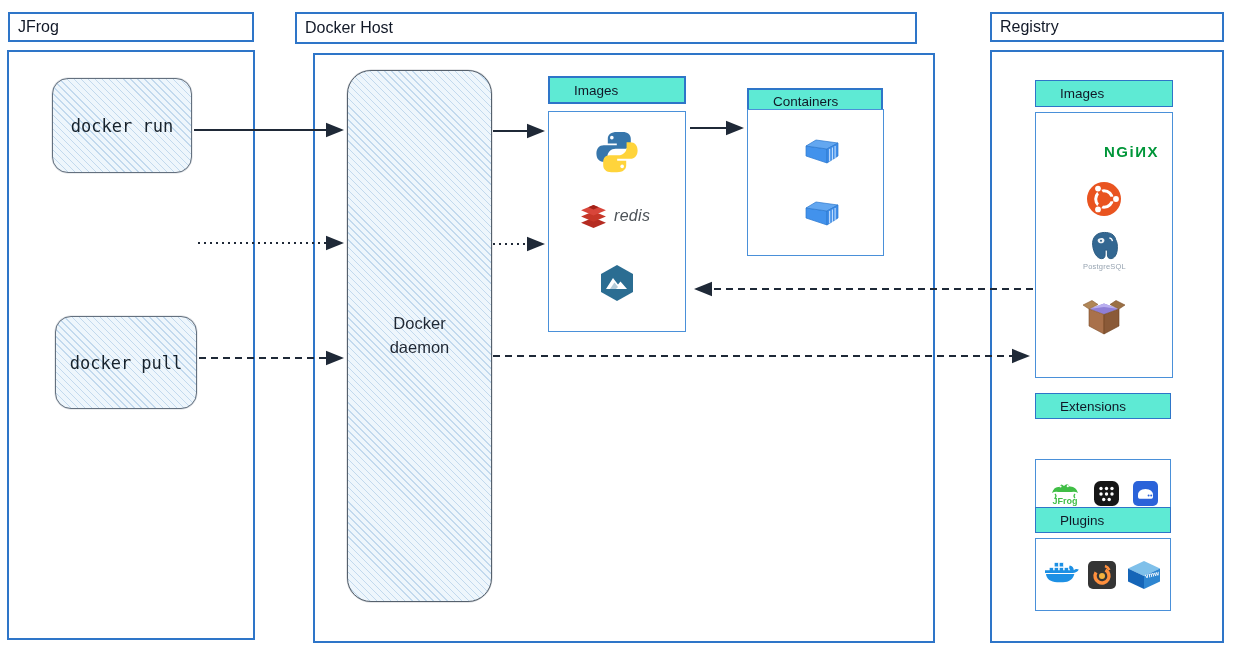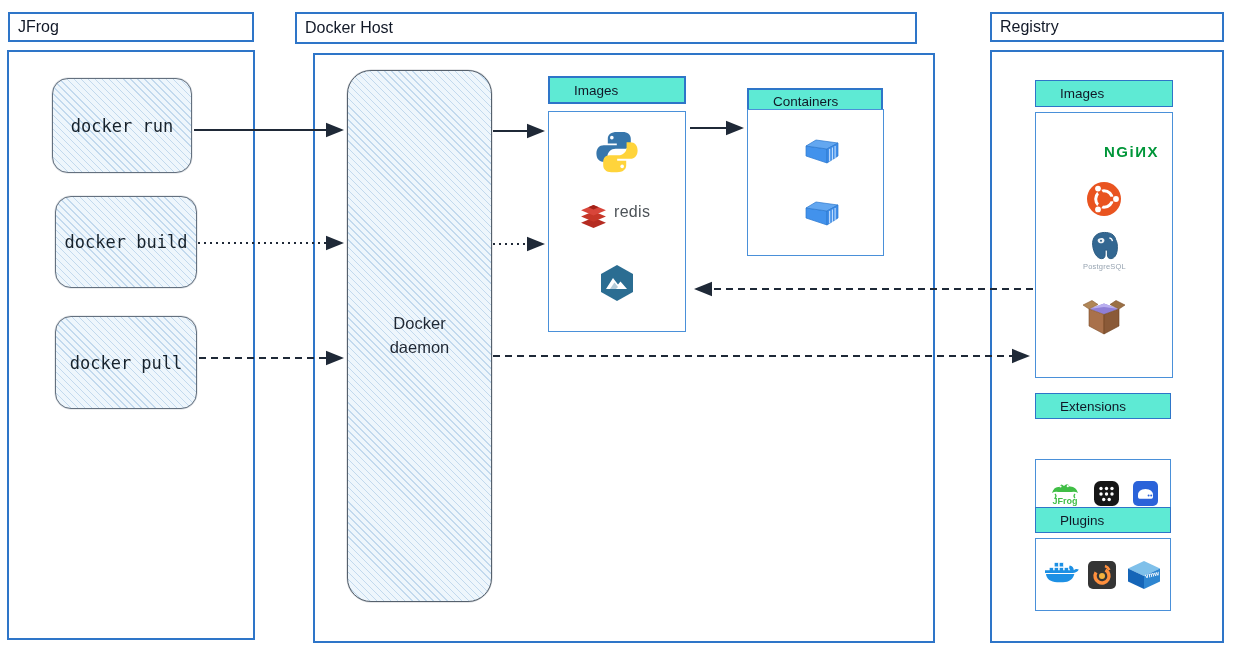--- a/index.html
+++ b/index.html
@@ -30,42 +30,39 @@
     display:flex; align-items:center; justify-content:center;
     font-family:"DejaVu Sans Mono", monospace; font-size:17px; color:#16212b;
     box-shadow:0 0 0 0.5px rgba(100,112,126,0.25);
   }
   .daemon-box {
     position:absolute; border:1.8px solid #55606c; border-radius:24px;
     display:flex; align-items:center; justify-content:center;
     box-shadow:0 0 0 0.5px rgba(85,96,108,0.3);
   }
   .daemon-label { font-size:16.5px; color:#1f2733; text-align:center; white-space:pre-line; line-height:1.45; }
-  .logo-row { position:absolute; display:flex; gap:7px; }
+  .logo-row { position:absolute; display:flex; align-items:center; gap:7px;font-style:italic; }
   .redis-text { font-size:16px; color:#4d5358; letter-spacing:0.3px; }
   .nginx-text { position:absolute; font-size:15px; font-weight:bold; color:#009639; letter-spacing:1.5px; }
   .pg-text { position:absolute; font-size:7.5px; color:#97a4b1; letter-spacing:0.2px; }
   .icon-strip { position:absolute; display:flex; align-items:center; justify-content:space-evenly; }
   #arrow-layer { position:absolute; left:0; top:0; pointer-events:none; }
 </style>
 </head>
 <body>
 
 <div id="stage">
 
   <div class="section-title" style="left:8px; top:12px; width:246px; height:30px;">
     <span>JFrog</span>
   </div>
   <div class="section-body" style="left:7px; top:50px; width:248px; height:590px;"></div>
 
   <div class="cmd-box hatch" style="left:52px; top:78px; width:140px; height:95px;">
     <span>docker run</span>
-  </div>
-  <div class="cmd-box hatch" style="left:55px; top:196px; width:142px; height:92px;">
-    <span>docker build</span>
   </div>
   <div class="cmd-box hatch" style="left:55px; top:316px; width:142px; height:93px;">
     <span>docker pull</span>
   </div>
 
   <div class="section-title" style="left:295px; top:12px; width:622px; height:32px;">
     <span>Docker Host</span>
   </div>
   <div class="section-body" style="left:313px; top:53px; width:622px; height:590px;"></div>
 

